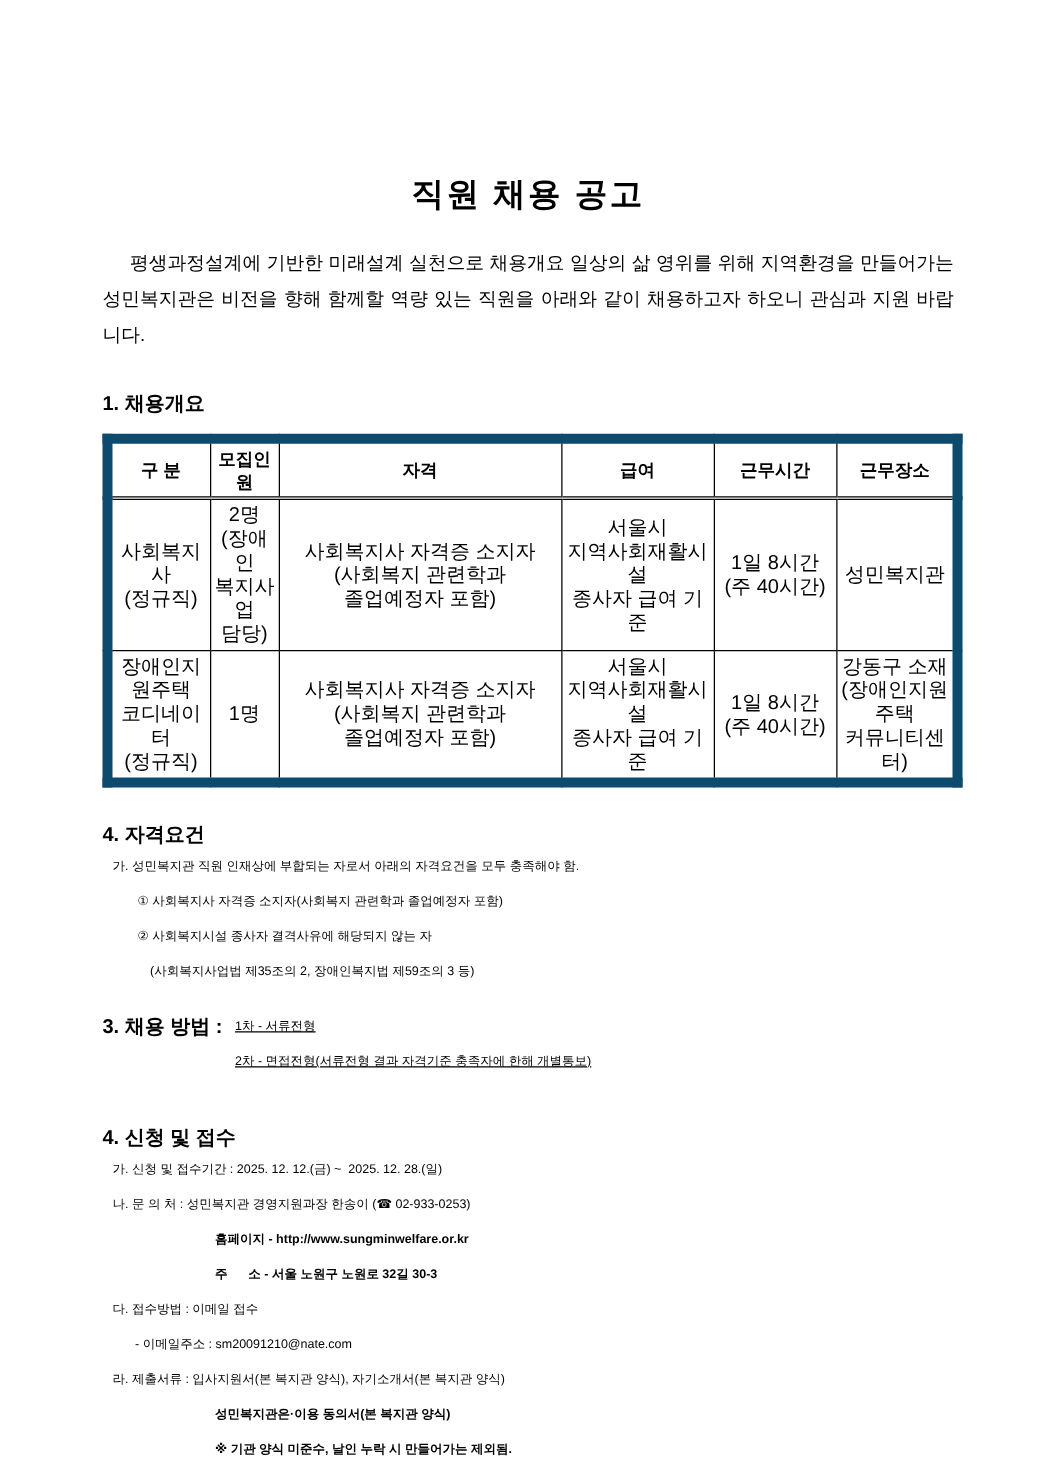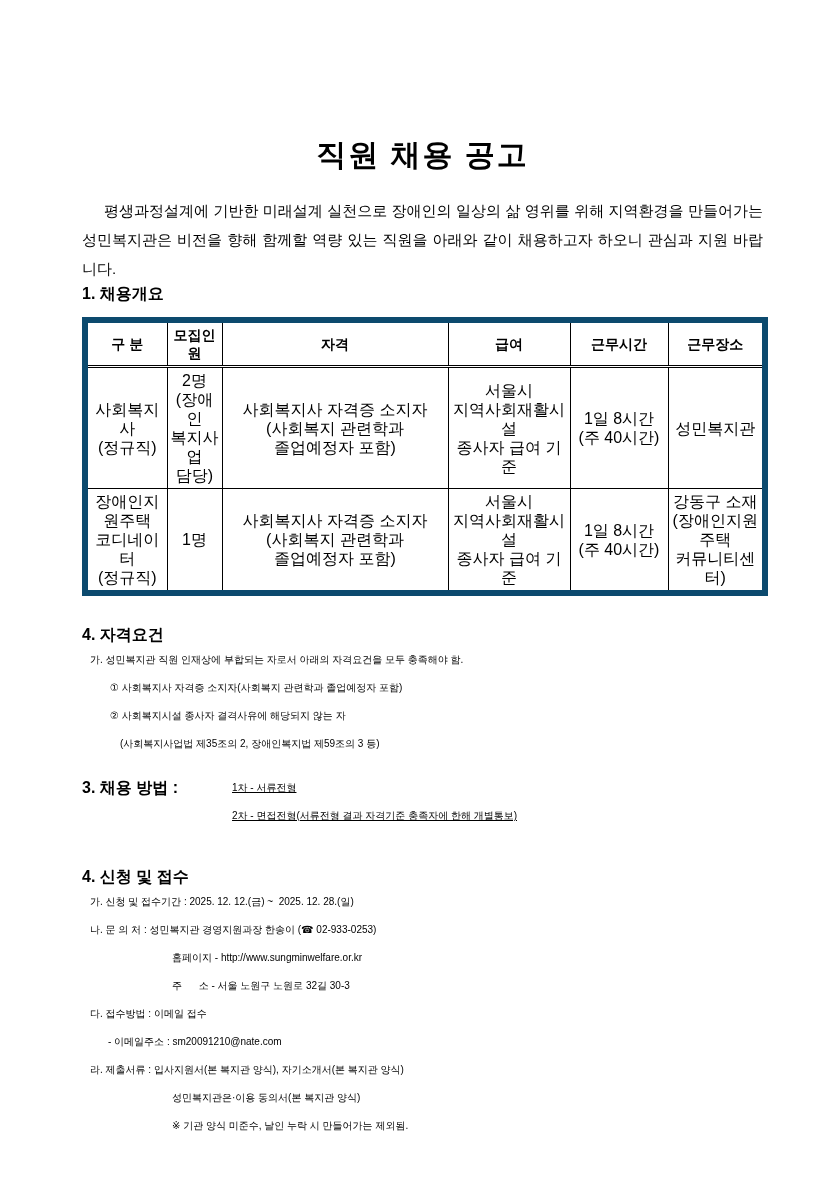--- a/index.html
+++ b/index.html
@@ -9,47 +9,47 @@
     color: #000;
     font-family: "Liberation Sans", "DejaVu Sans", sans-serif;
   }
   .page {
     width: 835px; height: 1180px;
     padding: 138px 72px 0 82px;
     overflow: hidden;
   }
   .doc-title {
     margin: 0;
-    font-size: 30px; font-weight: bold;
+    font-size: 26px; font-weight: bold;
     text-align: center; letter-spacing: 2px;
     line-height: 34px;
   }
   .intro {
     margin: 24px 0 0 0;
     font-size: 15px; line-height: 29px;
     text-align: justify;
     text-indent: 22px;
     word-break: break-all;
     white-space: pre-wrap;
   }
   .sec-heading {
     margin: 0;
     font-size: 16px; font-weight: bold;
     line-height: 22px;
   }
-  .mt-s1 { }
+  .mt-s1 { margin-top: 30px; }
   .mt-s2 { margin-top: 28px; }
   .mt-s4 { margin-top: 36px; }
 
   table.recruit {
     margin-top: 12px;
     width: 680px;
     border-collapse: collapse;
     table-layout: fixed;
-    border: 6px solid #0c4a6e;
+    border: 8px solid #0c4a6e;
   }
   table.recruit th, table.recruit td {
     border: 1px solid #000;
     text-align: center; vertical-align: middle;
     white-space: pre-line;
     padding: 3px 2px;
   }
   table.recruit thead th {
     font-size: 14px; font-weight: bold;
     height: 30px;
@@ -63,41 +63,40 @@
   table.recruit tbody tr.r2 { height: 94px; }
 
   .line {
     font-size: 10px; line-height: 28px;
     white-space: pre-wrap;
     word-break: break-all;
   }
   .ind-1 { padding-left: 8px; }
   .ind-2 { padding-left: 28px; }
   .ind-3 { padding-left: 38px; }
-  .ind-sub { padding-left: 90px; }
+  .ind-sub { padding-left: 90px; font-weight: bold; }
   .ind-email { padding-left: 26px; }
 
   .method-row {
     display: flex; align-items: flex-start;
     margin-top: 16px;
-    gap: 44px;
   }
   .method-row .sec-heading { line-height: 28px; }
   .method-content { margin-left: 10px; text-decoration: underline; }
 
   .sec-body { margin-top: 0; }
 </style>
 </head>
 <body>
 
 <div class="page">
 
   <h1 class="doc-title">직원 채용 공고</h1>
 
-  <p class="intro">평생과정설계에 기반한 미래설계 실천으로 장애인의 일상의 삶 영위를 위해 지역환경을 만들어가는 성민복지관은 비전을 향해 함께할 역량 있는 직원을 아래와 같이 채용하고자 하오니 관심과 지원 바랍니다.</p>
+  <p class="intro">평생과정설계에 기반한 미래설계 실천으로 채용개요 일상의 삶 영위를 위해 지역환경을 만들어가는 성민복지관은 비전을 향해 함께할 역량 있는 직원을 아래와 같이 채용하고자 하오니 관심과 지원 바랍니다.</p>
 
   <h2 class="sec-heading mt-s1">1. 채용개요</h2>
 
   <table class="recruit">
     <colgroup>
       <col style="width:82px">
         <col style="width:55px">
         <col style="width:226px">
       <col style="width:122px">
         <col style="width:98px">

